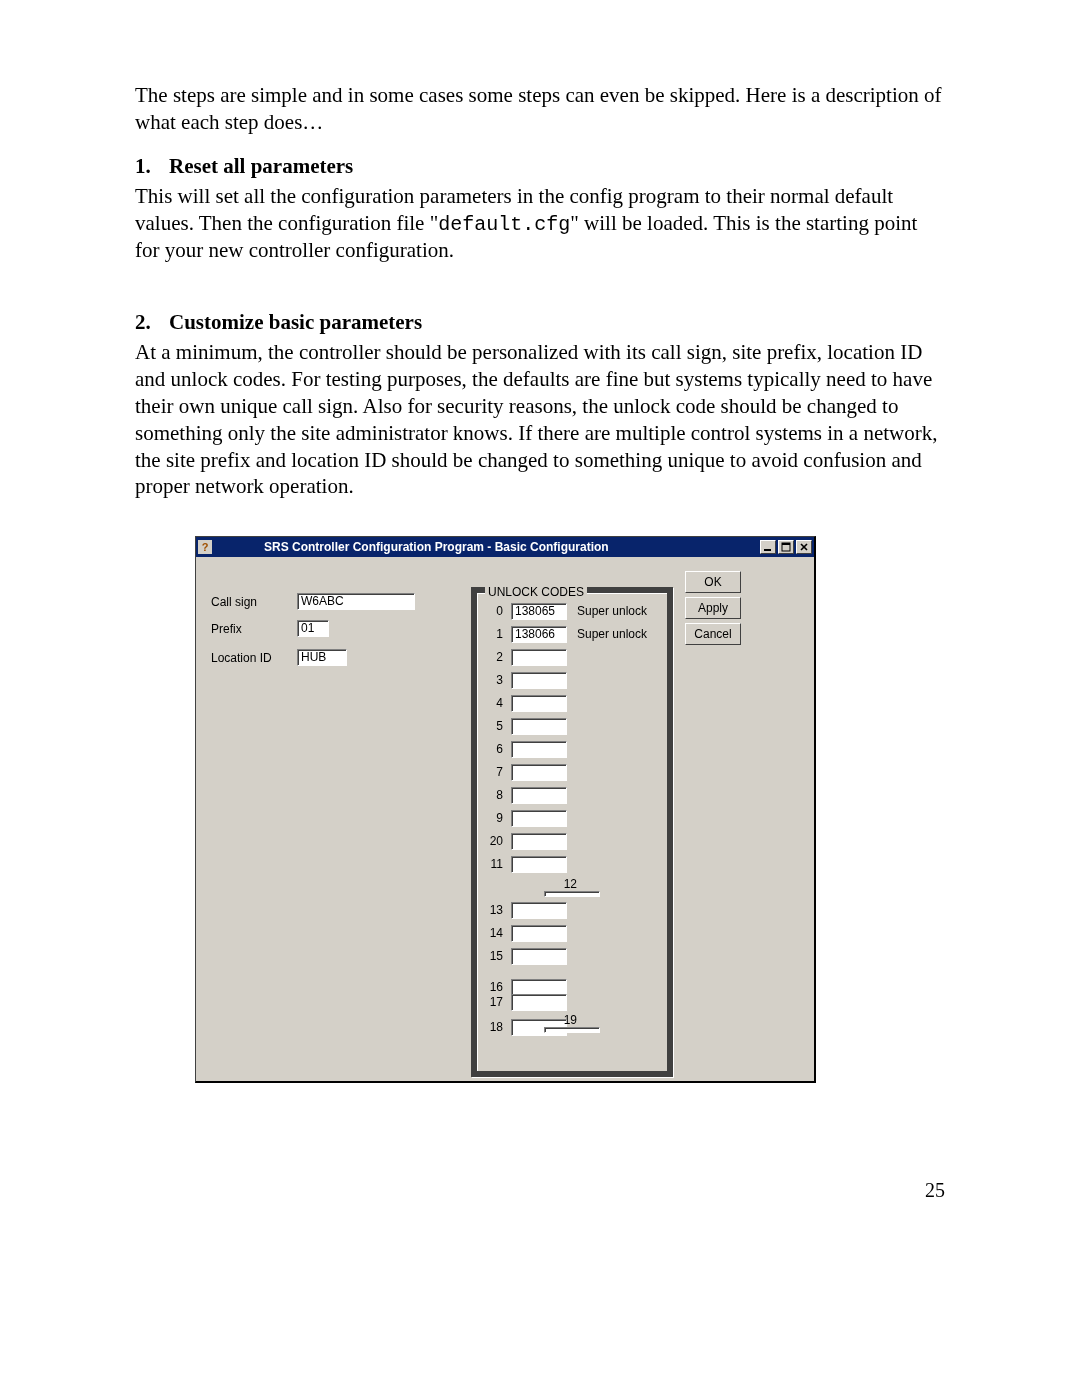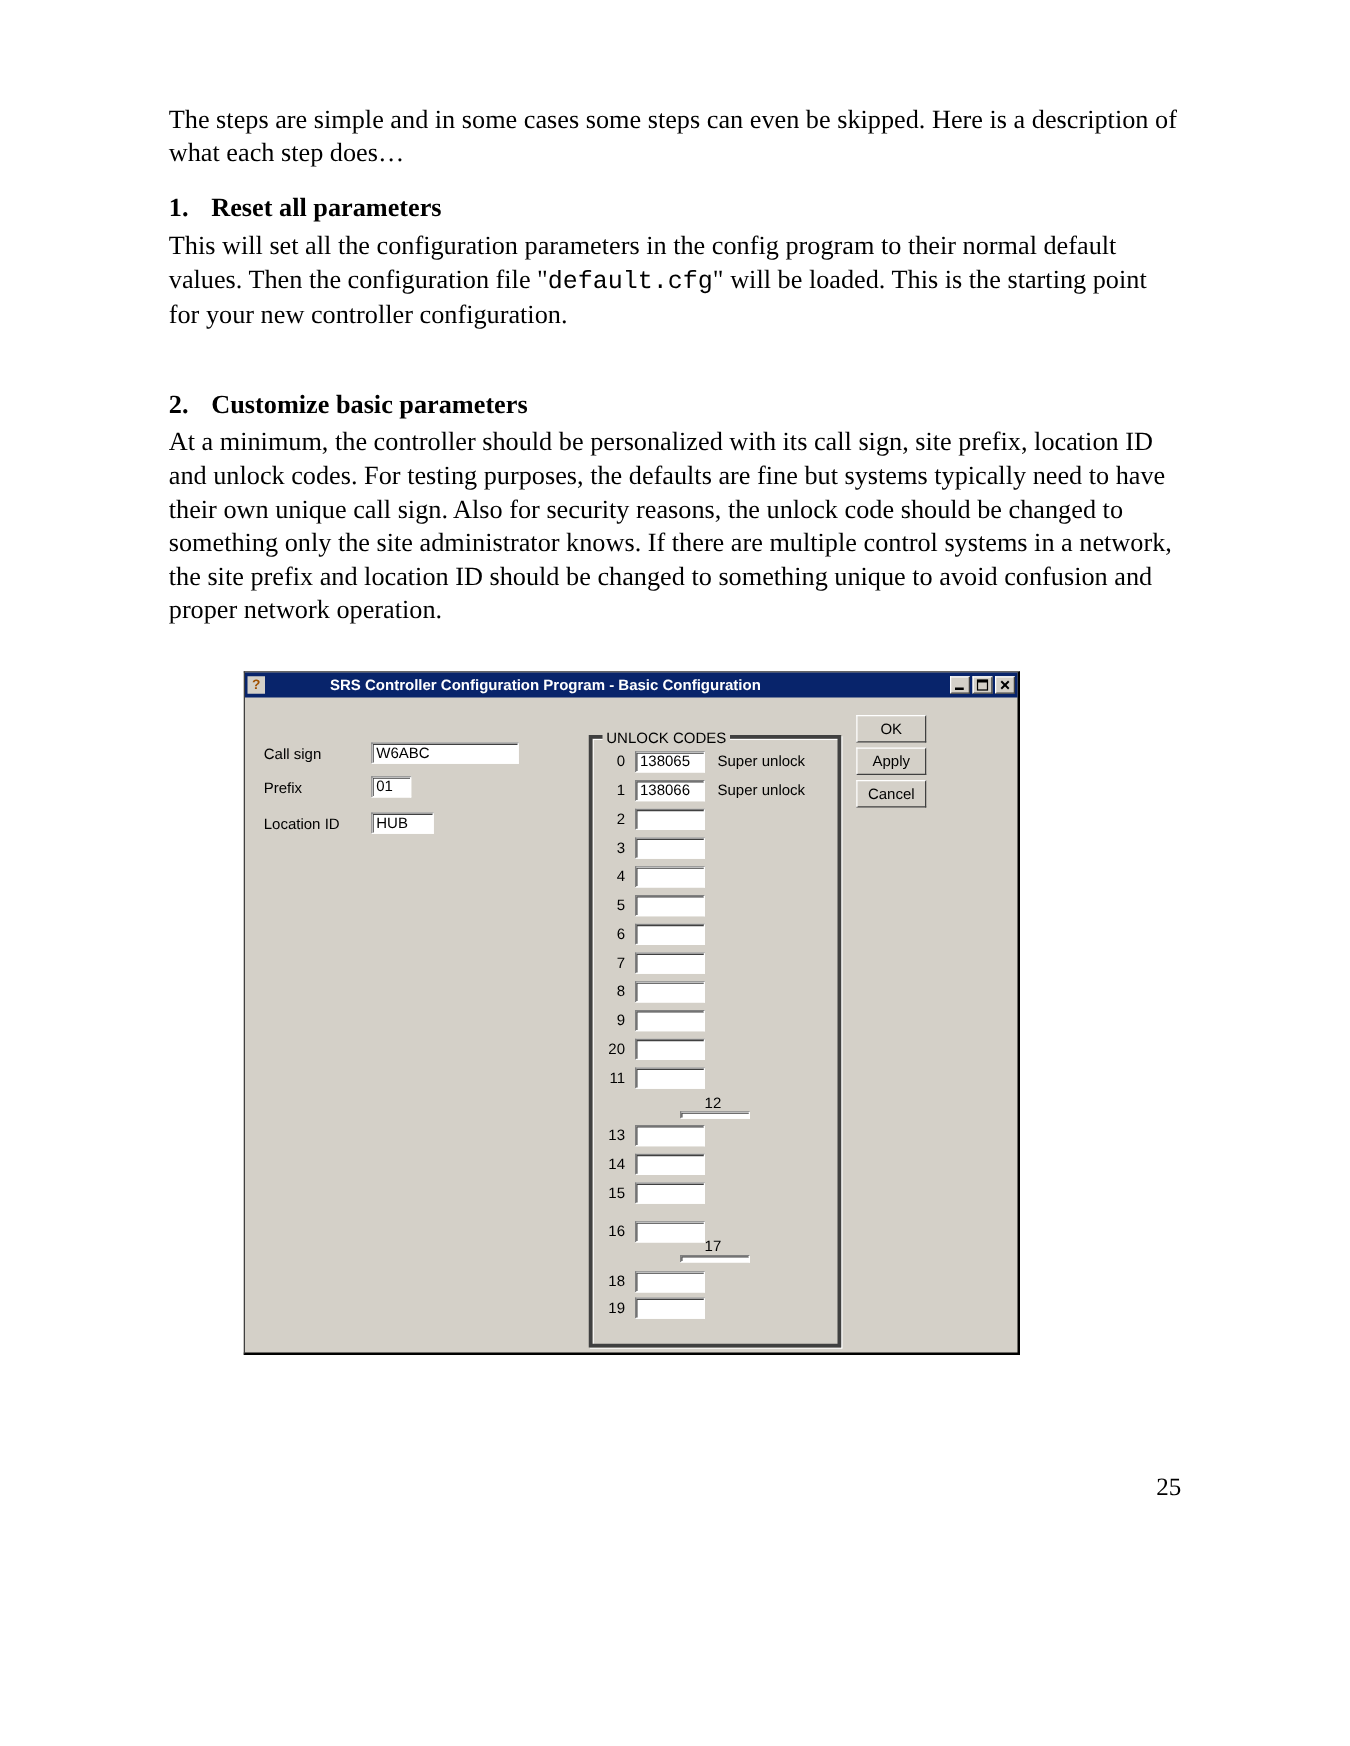--- a/index.html
+++ b/index.html
@@ -138,21 +138,21 @@
     border-left: 1px solid #fff;
     border-right: 1px solid #404040;
     border-bottom: 1px solid #404040;
     box-sizing: border-box;
     text-align: center;
     line-height: 20px;
     font-size: 12px;
   }
   .groupbox {
     position: absolute;
-    border: 3px solid #404040;
+    border: 6px solid #404040;
     box-shadow: 1px 1px 0 #fff inset, 1px 1px 0 #fff;
     box-sizing: border-box;
   }
   .group-legend {
     position: absolute;
     top: -8px;
     left: 8px;
     background: #d4d0c8;
     padding: 0 3px;
     font-size: 12px;
@@ -333,31 +333,31 @@
             <div class="code-row" style="top: 353px;">
               <div class="code-idx">15</div>
               <div class="code-field"></div>
               <div class="code-desc"></div>
             </div>
             <div class="code-row" style="top: 384px;">
               <div class="code-idx">16</div>
               <div class="code-field"></div>
               <div class="code-desc"></div>
             </div>
-            <div class="code-row" style="top: 399px; flex-direction: column;">
+            <div class="code-row" style="top: 399px;">
               <div class="code-idx">17</div>
               <div class="code-field"></div>
               <div class="code-desc"></div>
             </div>
             <div class="code-row" style="top: 424px;">
               <div class="code-idx">18</div>
               <div class="code-field"></div>
               <div class="code-desc"></div>
             </div>
-            <div class="code-row" style="top: 445px;">
+            <div class="code-row" style="top: 420px; flex-direction: column;">
               <div class="code-idx">19</div>
               <div class="code-field"></div>
               <div class="code-desc"></div>
             </div>
           </div>
       </div>
     </div>
   </div>
 
   <div class="page-number">25</div>

